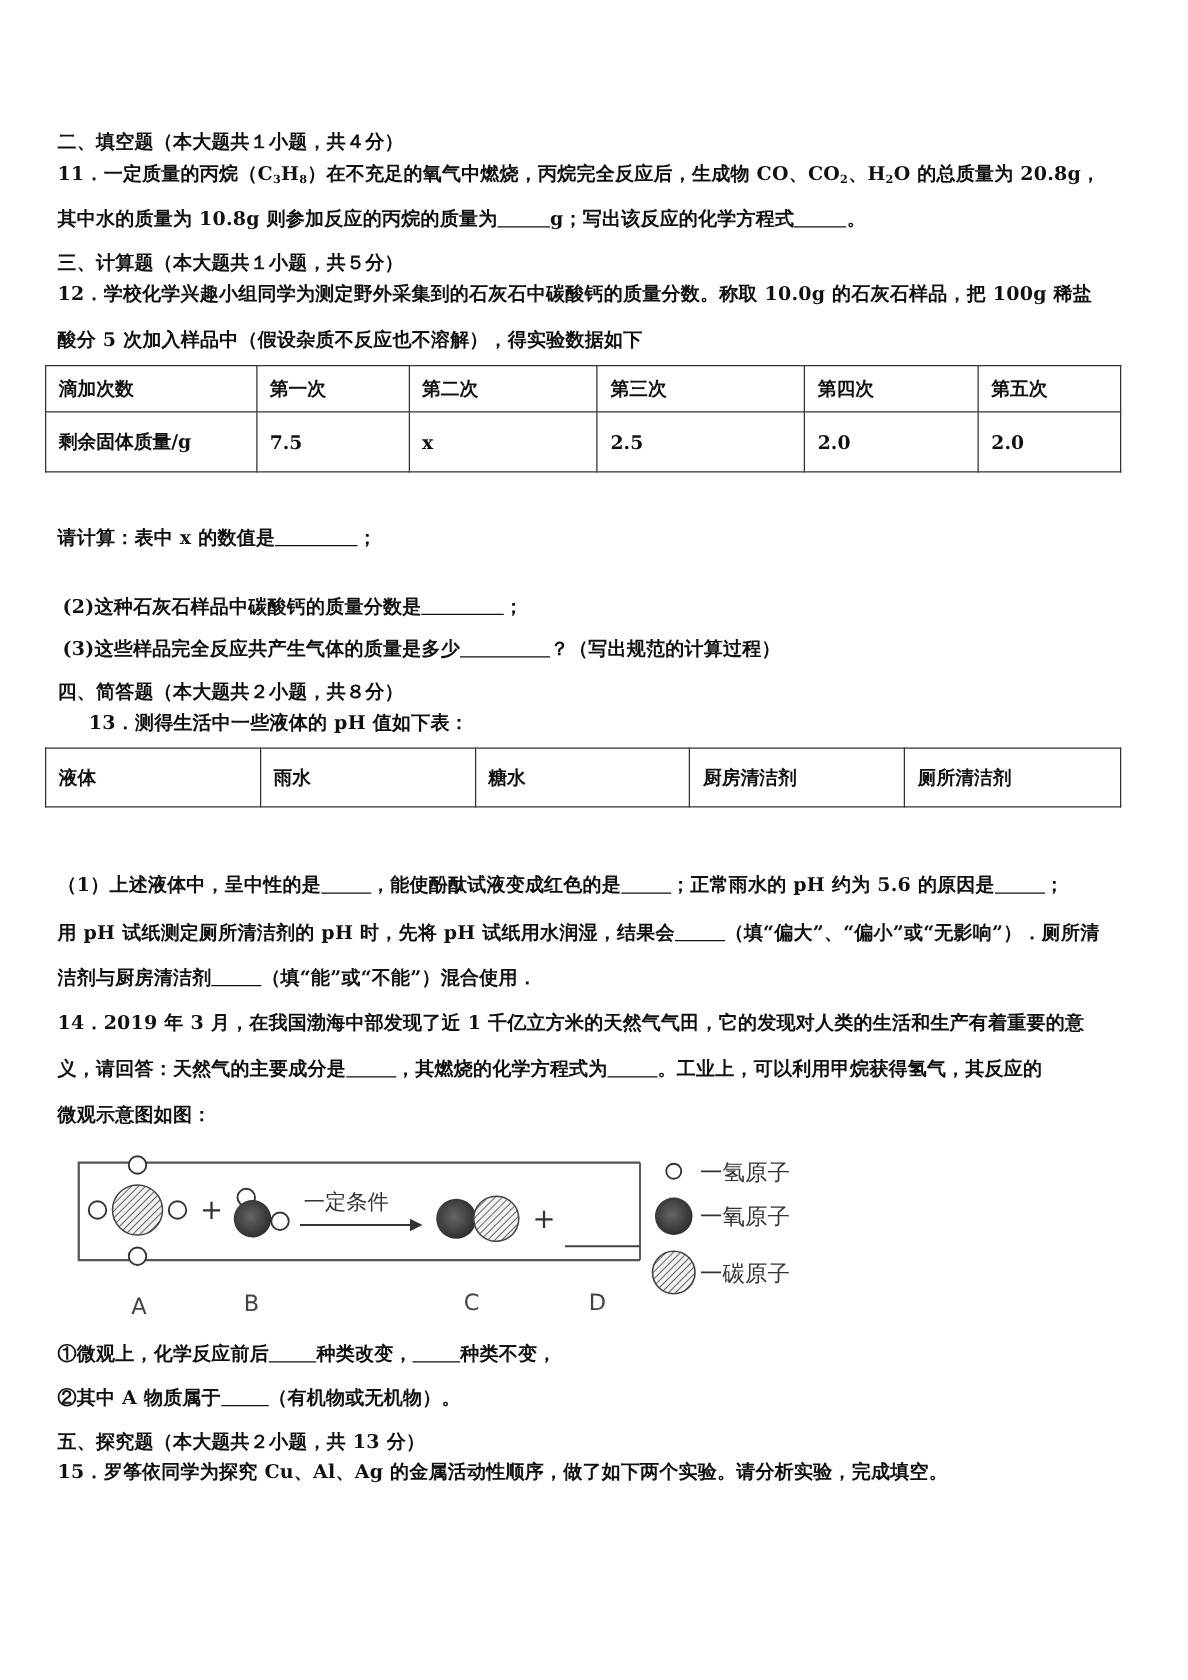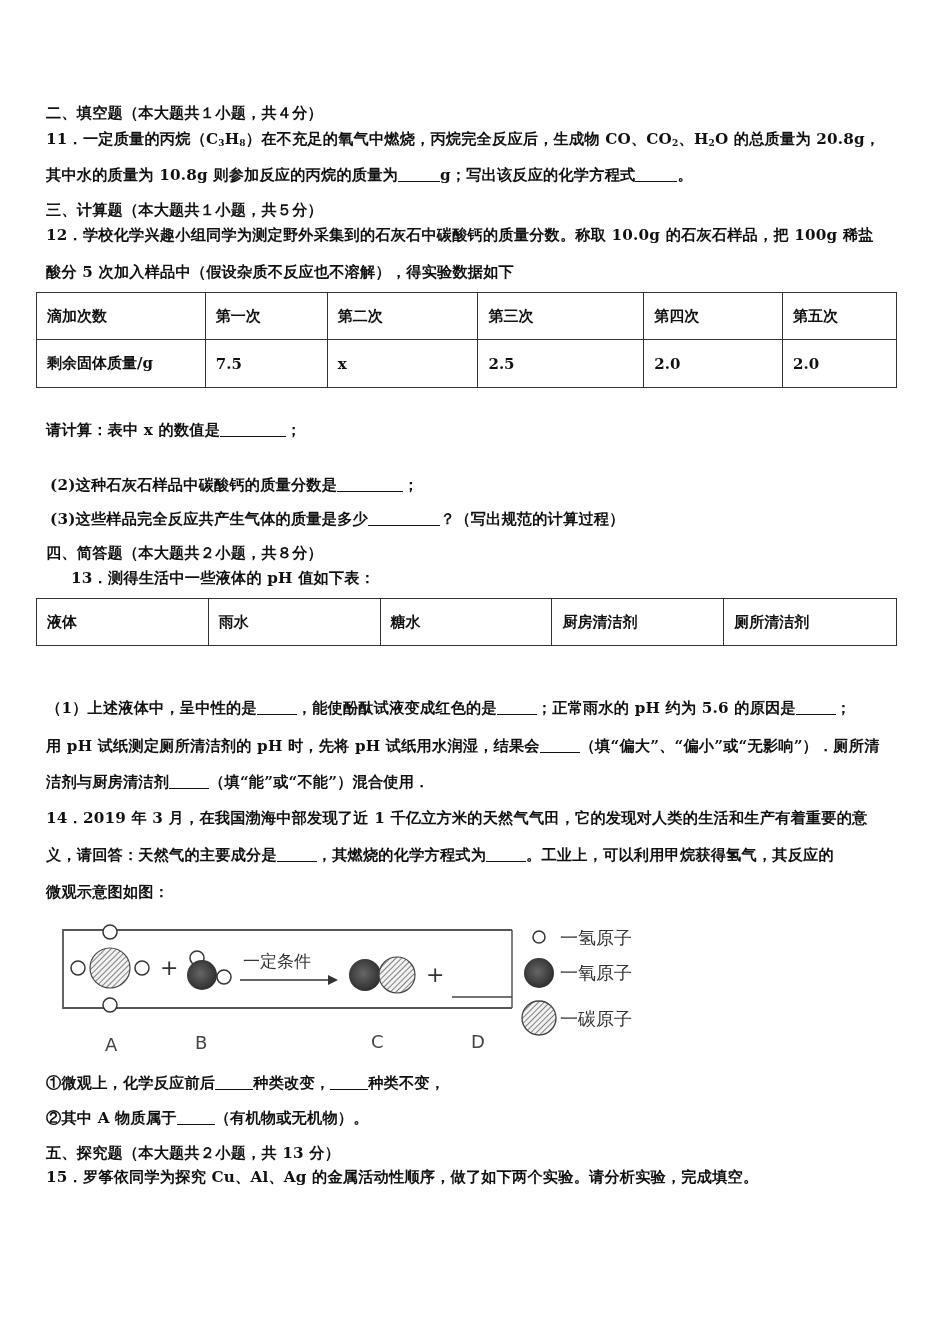--- a/index.html
+++ b/index.html
@@ -42,21 +42,21 @@
 <table class="grid" style="left:36px; top:292px; width:861px;">
   <colgroup>
     <col style="width:169px">
       <col style="width:122px">
       <col style="width:151px">
       <col style="width:166px">
       <col style="width:139px">
       <col style="width:114px">
   </colgroup>
   <tbody>
-      <tr style="height:47px">
+      <tr style="height:37px">
     <td>滴加次数</td>
     <td>第一次</td>
     <td>第二次</td>
     <td>第三次</td>
     <td>第四次</td>
     <td>第五次</td>
   </tr>
   <tr style="height:48px">
     <td>剩余固体质量/g</td>
     <td>7.5</td>

